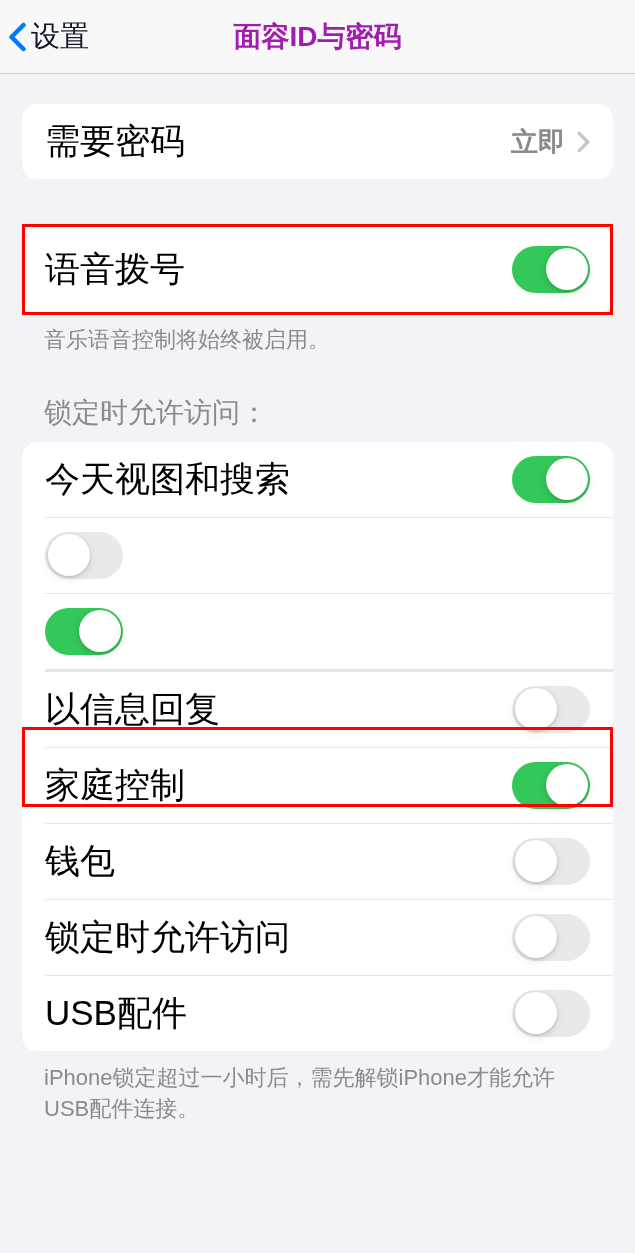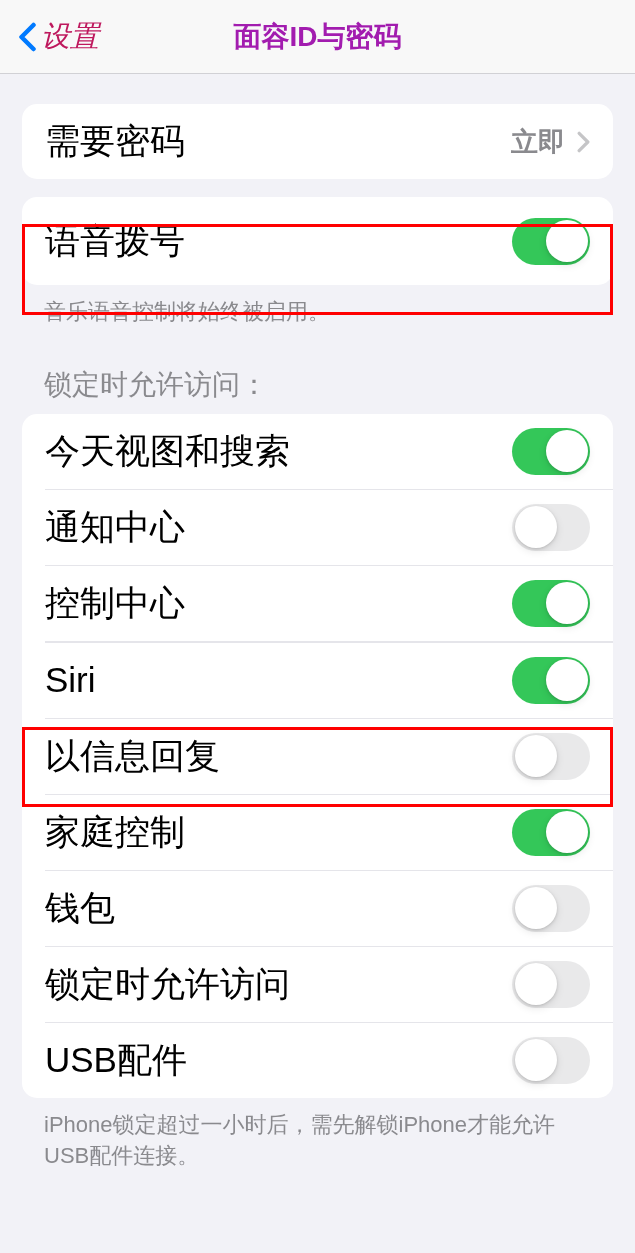--- a/index.html
+++ b/index.html
@@ -19,25 +19,24 @@
       display: flex;
       align-items: center;
       height: 74px;
       background: #f8f8f8;
       border-bottom: 1px solid #d1d1d5;
       position: relative;
     }
     .back-btn {
       display: flex;
       align-items: center;
-      color: #be185d;
+      color: #0f172a;
       font-size: 29px;
-      padding-left: 18px;
+      padding-left: 8px;
       gap: 4px;
-      font-style: italic;
     }
     .back-chevron {
       width: 19px;
       height: 30px;
     }
     .header-title {
       position: absolute;
       left: 50%;
       transform: translateX(-50%);
       font-size: 28px;
@@ -161,61 +160,53 @@
   <div class="group">
     <div class="row">
       <span class="row-label">需要密码</span>
       <span class="row-value">立即</span>
       <svg class="chevron-right" viewBox="0 0 12 20" fill="none">
         <path d="M2 2 L10 10 L2 18" stroke="#c5c5c7" stroke-width="3" stroke-linecap="round" stroke-linejoin="round"></path>
       </svg>
     </div>
   </div>
 
-  <div class="group" style="margin-top:18px;">
+  <div class="group" style="margin-top:46px;">
     <div class="row" style="min-height:88px;">
       <span class="row-label">语音拨号</span>
       <div class="toggle on">
         <div class="toggle-knob"></div>
       </div>
     </div>
   </div>
   <div class="footnote">音乐语音控制将始终被启用。</div>
 
   <div class="section-header">锁定时允许访问：</div>
 
   <div class="group group-tight" style="margin-top:8px;" id="lock-access-list">
       <div class="row">
         <span class="row-label">今天视图和搜索</span>
         <div class="toggle on">
           <div class="toggle-knob"></div>
         </div>
       </div>
       <div class="separator"></div>
       <div class="row">
-        <span class="row-label">通知中心</span>
-        <div class="toggle off">
-          <div class="toggle-knob"></div>
-        </div>
-      </div>
-      <div class="separator"></div>
-      <div class="row">
-        <span class="row-label">控制中心</span>
+        <div class="toggle off">
+          <div class="toggle-knob"></div>
+        </div>
+      </div>
+      <div class="separator"></div>
+      <div class="row">
         <div class="toggle on">
           <div class="toggle-knob"></div>
         </div>
       </div>
       <div class="separator"></div>
       <div class="separator"></div>
-      <div class="row">
-        <span class="row-label">Siri</span>
-        <div class="toggle on">
-          <div class="toggle-knob"></div>
-        </div>
-      </div>
       <div class="separator"></div>
       <div class="row">
         <span class="row-label">以信息回复</span>
         <div class="toggle off">
           <div class="toggle-knob"></div>
         </div>
       </div>
       <div class="separator"></div>
       <div class="row">
         <span class="row-label">家庭控制</span>

